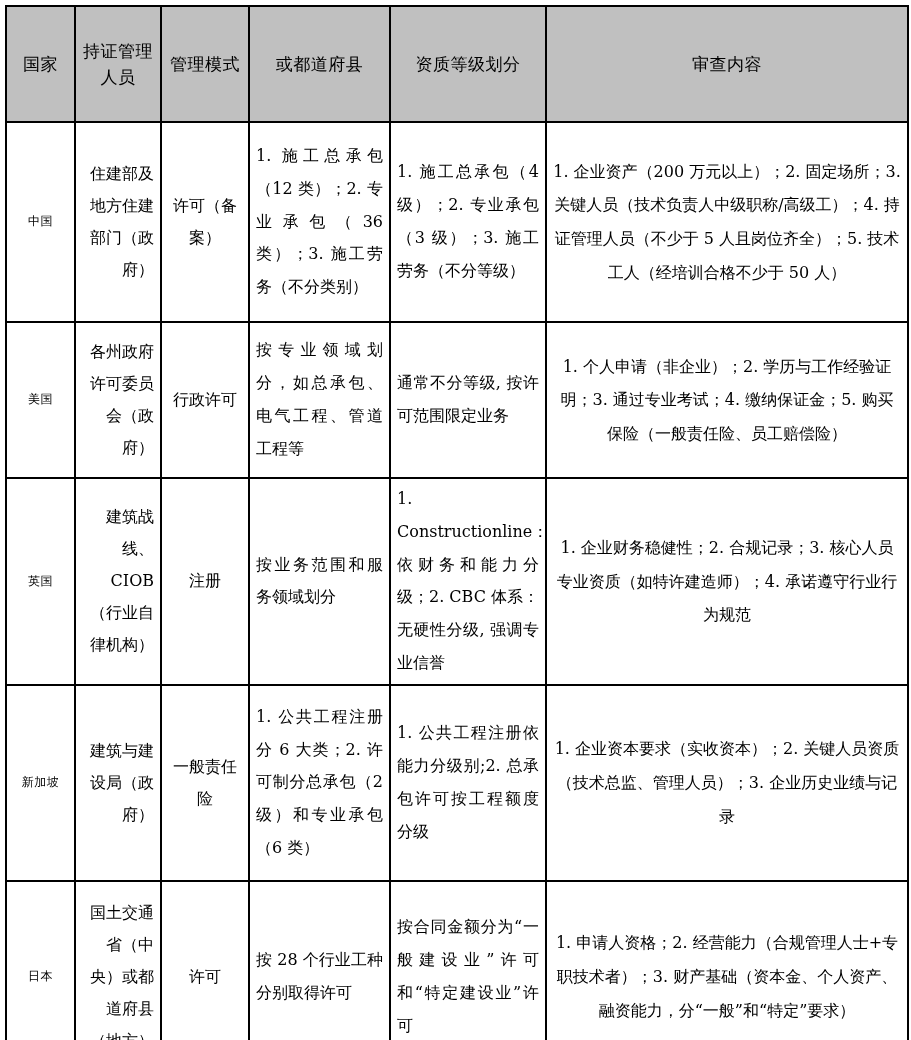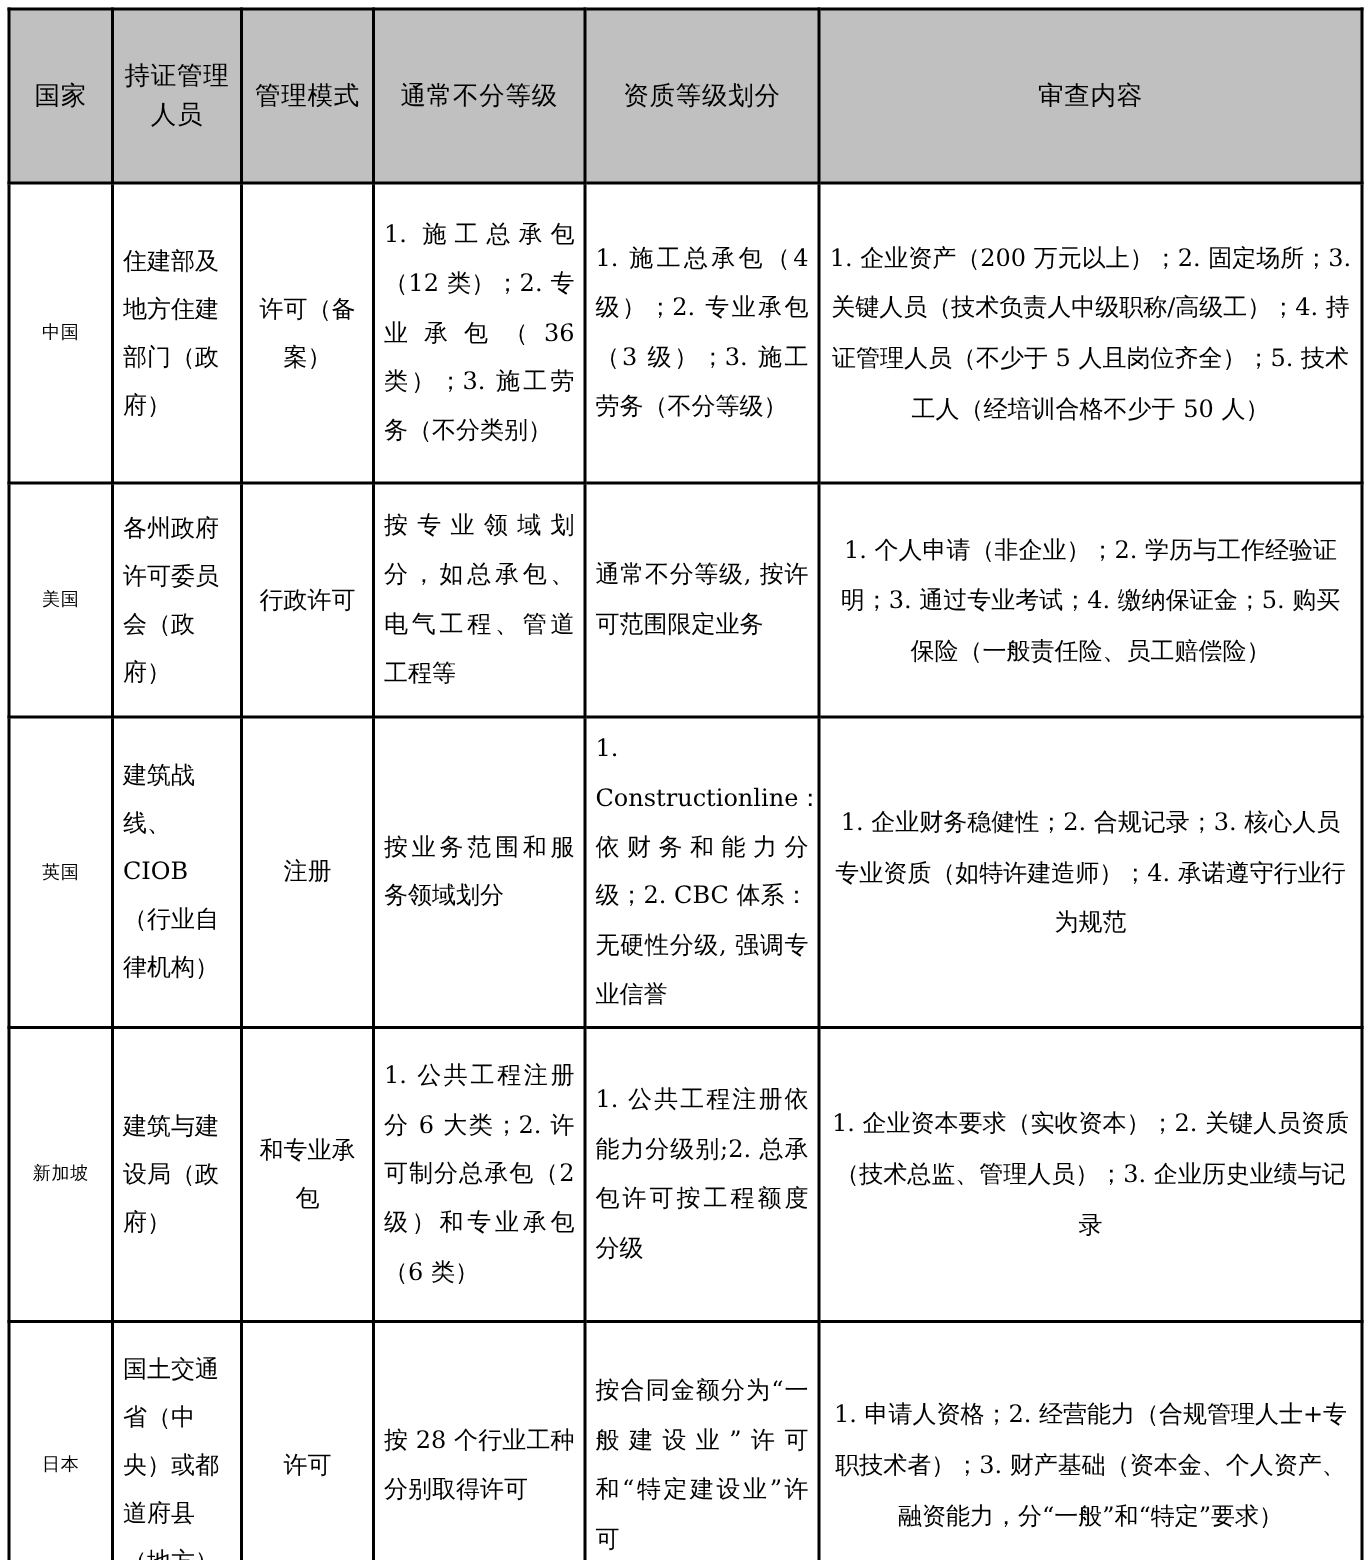--- a/index.html
+++ b/index.html
@@ -55,21 +55,21 @@
   tbody td {
     font-size: 15.5px;
     line-height: 1.95;
   }
   td.country {
     text-align: center;
     font-size: 12px;
     letter-spacing: 0.5px;
   }
   td.dept {
-    text-align: left;
+    text-align: right;
     font-size: 16px;
     line-height: 2.0;
   }
   td.mode {
     text-align: center;
     font-size: 16px;
     line-height: 2.0;
   }
   td.category {
     text-align: justify;
@@ -108,21 +108,21 @@
       <col class="c-mode">
       <col class="c-category">
       <col class="c-grade">
       <col class="c-review">
     </colgroup>
     <thead>
       <tr>
         <th>国家</th>
         <th>持证管理人员</th>
         <th>管理模式</th>
-        <th>通常不分等级</th>
+        <th>或都道府县</th>
         <th>资质等级划分</th>
         <th>审查内容</th>
       </tr>
     </thead>
     <tbody>
       <tr class="row-china">
         <td class="country">中国</td>
         <td class="dept">住建部及地方住建部门（政府）</td>
         <td class="mode">许可（备案）</td>
         <td class="category">1. 施工总承包（12 类）；2. 专业承包（36 类）；3. 施工劳务（不分类别）</td>
@@ -141,21 +141,21 @@
         <td class="country">英国</td>
         <td class="dept">建筑战线、CIOB（行业自律机构）</td>
         <td class="mode">注册</td>
         <td class="category">按业务范围和服务领域划分</td>
         <td class="grade">1. Constructionline：依财务和能力分级；2. CBC 体系：无硬性分级, 强调专业信誉</td>
         <td class="review">1. 企业财务稳健性；2. 合规记录；3. 核心人员专业资质（如特许建造师）；4. 承诺遵守行业行为规范</td>
       </tr>
       <tr class="row-singapore">
         <td class="country">新加坡</td>
         <td class="dept">建筑与建设局（政府）</td>
-        <td class="mode">和专业承包</td>
+        <td class="mode">一般责任险</td>
         <td class="category">1. 公共工程注册分 6 大类；2. 许可制分总承包（2 级）和专业承包（6 类）</td>
         <td class="grade">1. 公共工程注册依能力分级别;2. 总承包许可按工程额度分级</td>
         <td class="review">1. 企业资本要求（实收资本）；2. 关键人员资质（技术总监、管理人员）；3. 企业历史业绩与记录</td>
       </tr>
       <tr class="row-japan">
         <td class="country">日本</td>
         <td class="dept">国土交通省（中央）或都道府县（地方）</td>
         <td class="mode">许可</td>
         <td class="category">按 28 个行业工种分别取得许可</td>
         <td class="grade">按合同金额分为“一般建设业”许可 和“特定建设业”许可</td>

